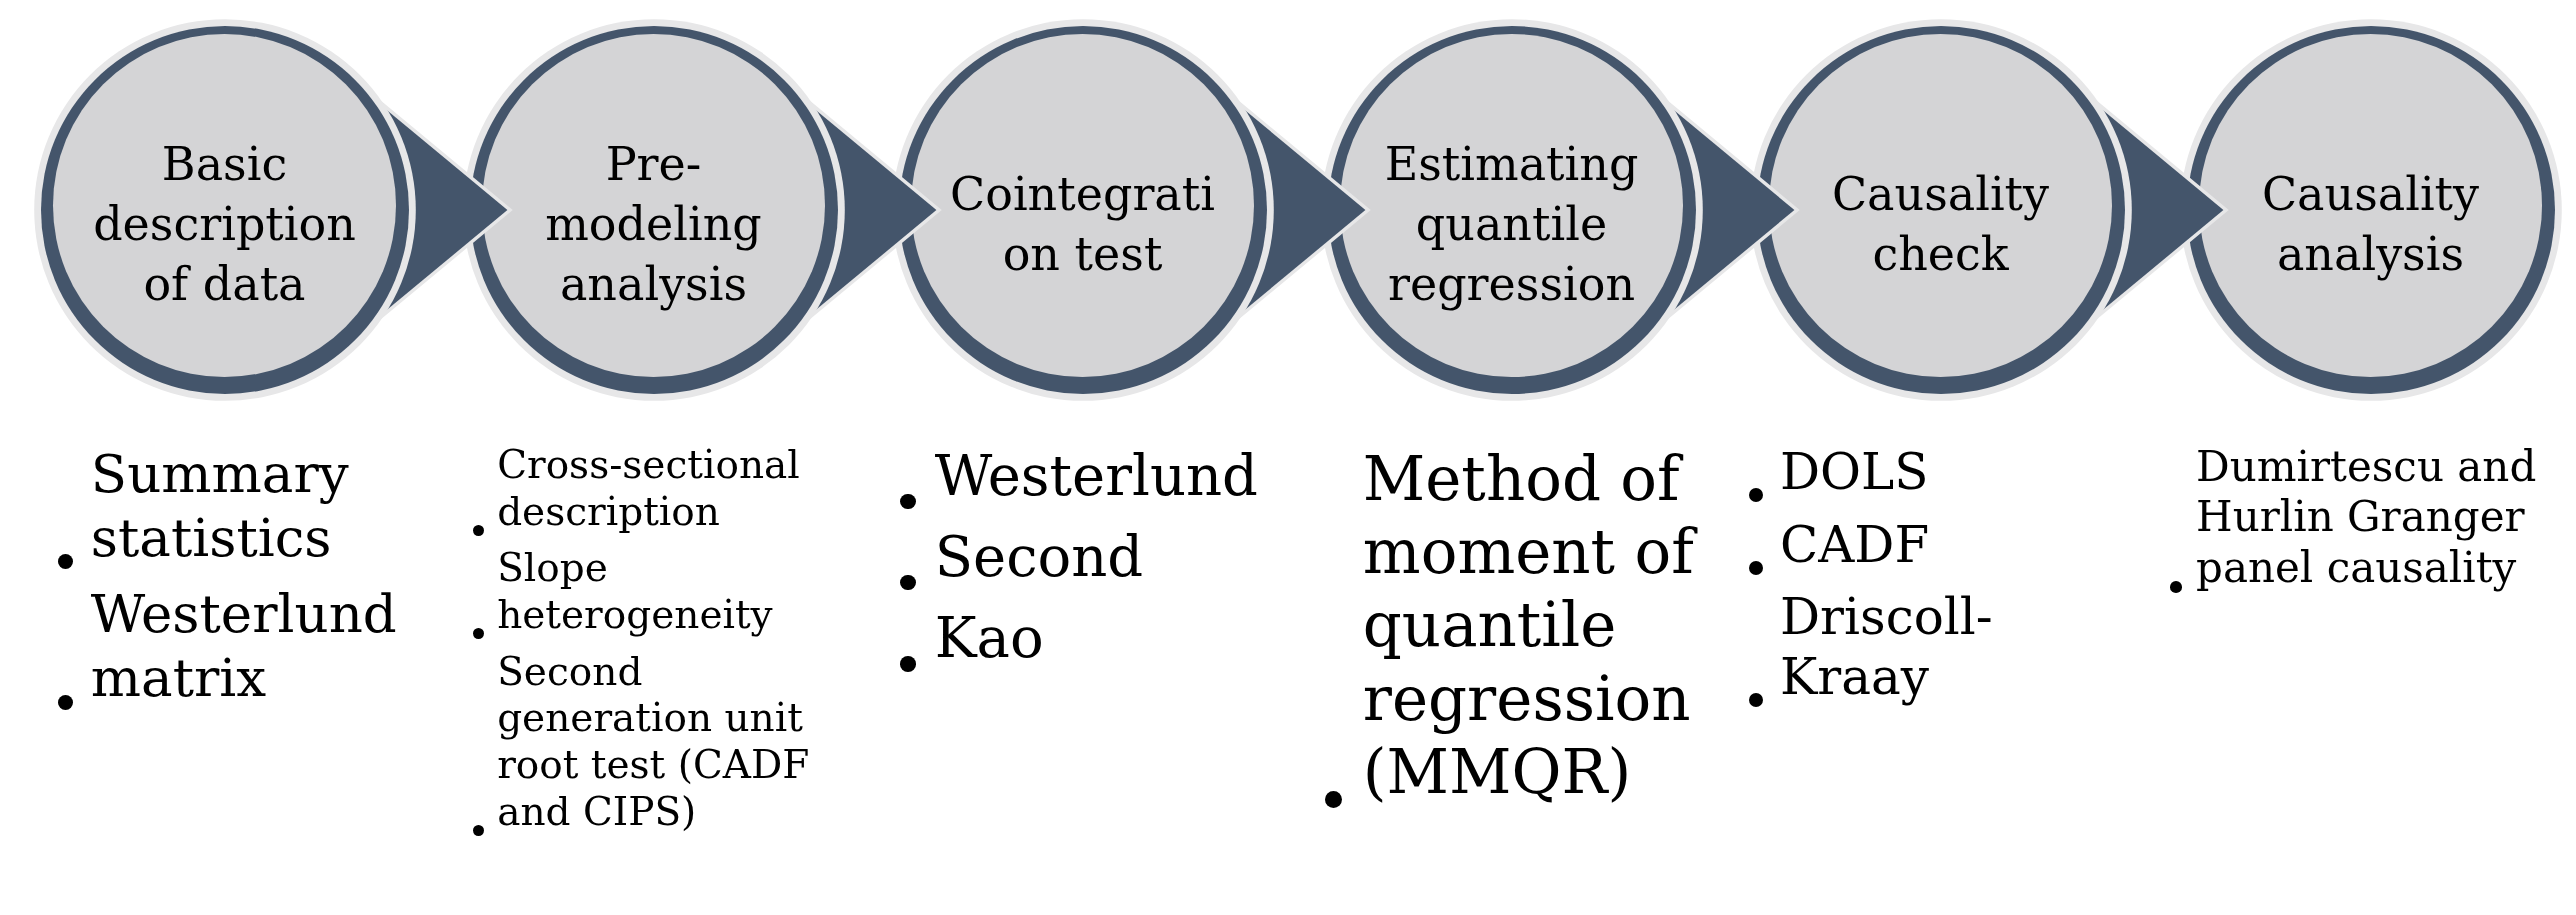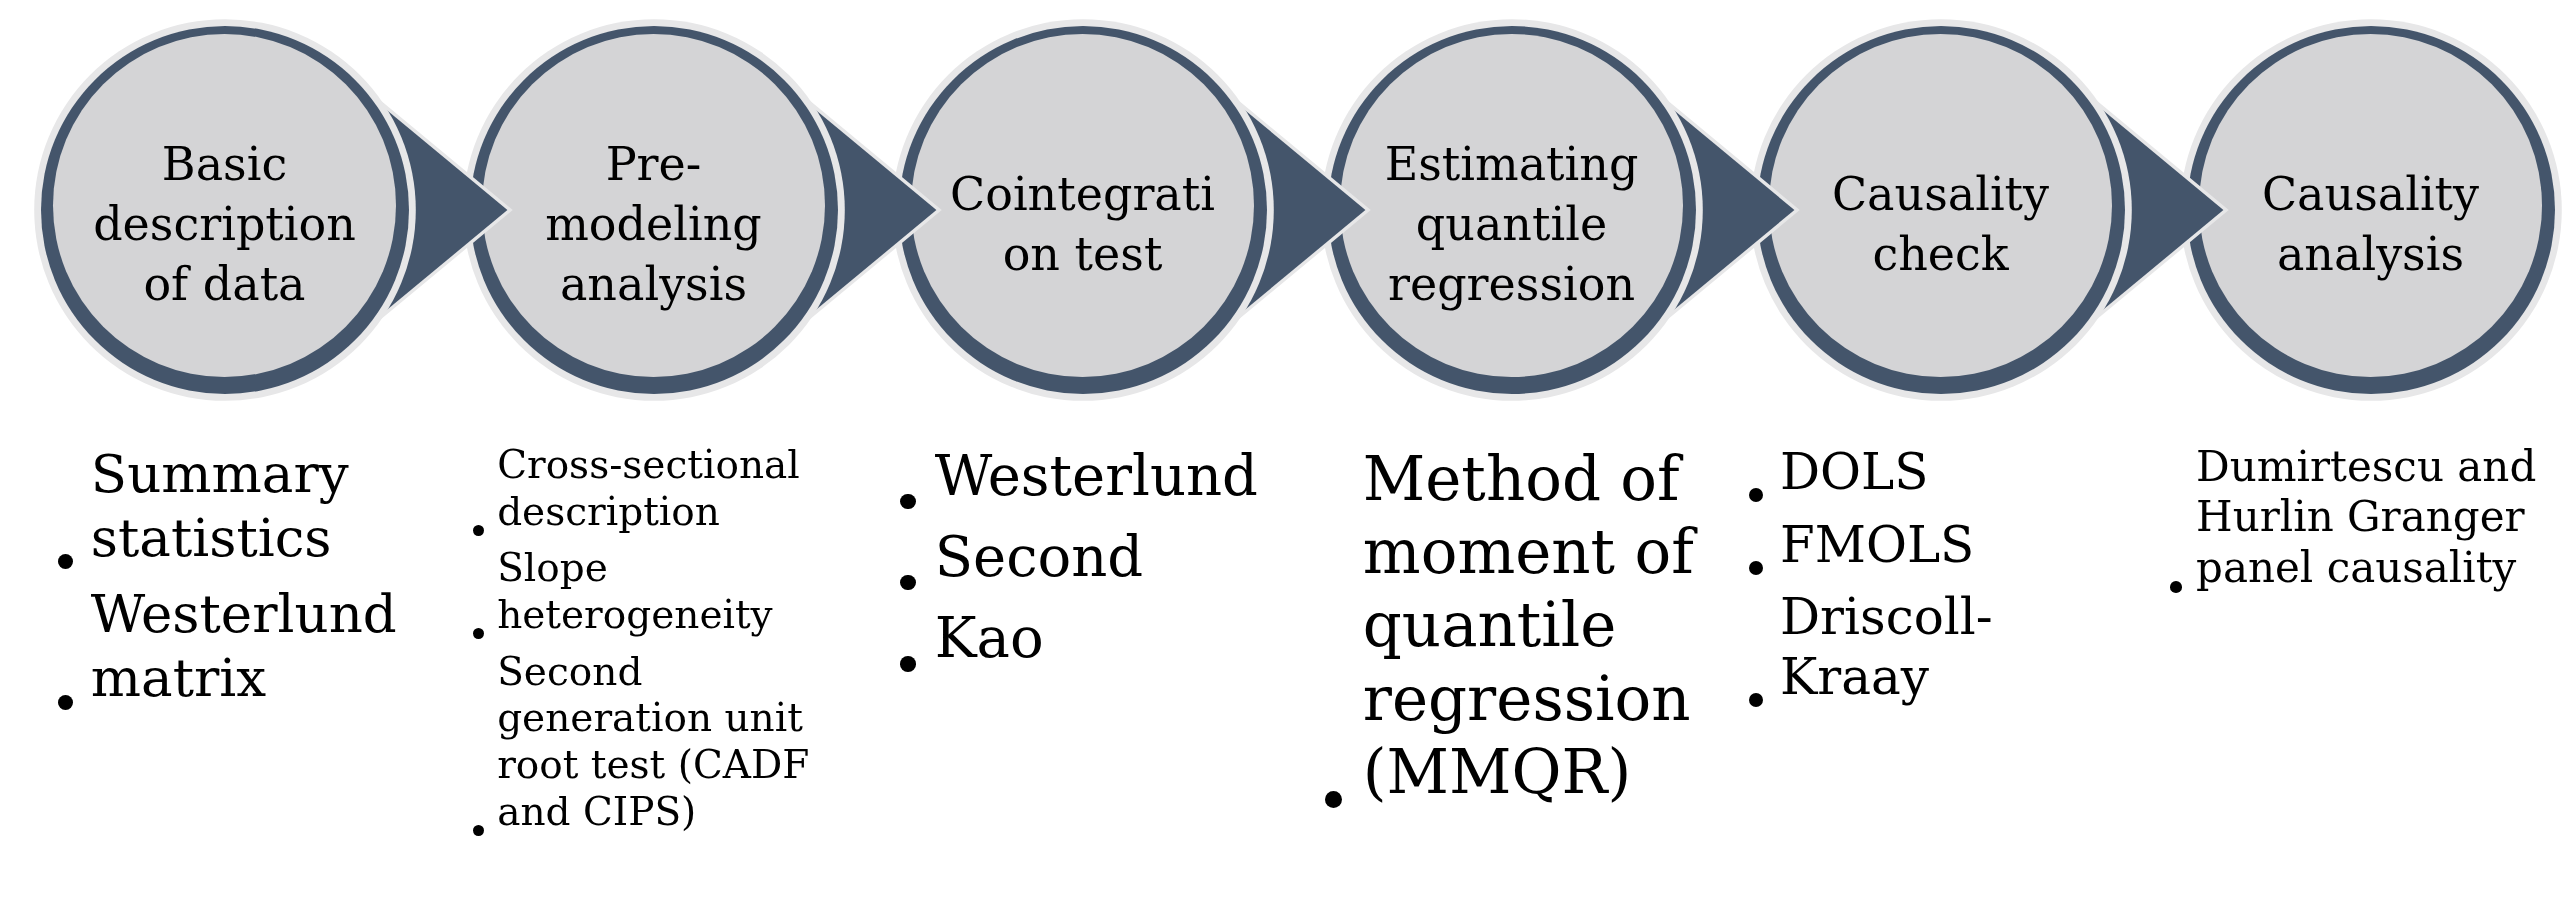--- a/index.html
+++ b/index.html
@@ -198,21 +198,21 @@
       <div class="title">Causality
 check</div>
     </div>
     <ul class="bullets">
         <li>
           <span class="dot"></span>
           <span class="btxt">DOLS</span>
         </li>
         <li>
           <span class="dot"></span>
-          <span class="btxt">FMOLS</span>
+          <span class="btxt">CADF</span>
         </li>
         <li>
           <span class="dot"></span>
           <span class="btxt">Driscoll-
 Kraay</span>
         </li>
       </ul>
   </div>
 
   <div class="unit u5">

